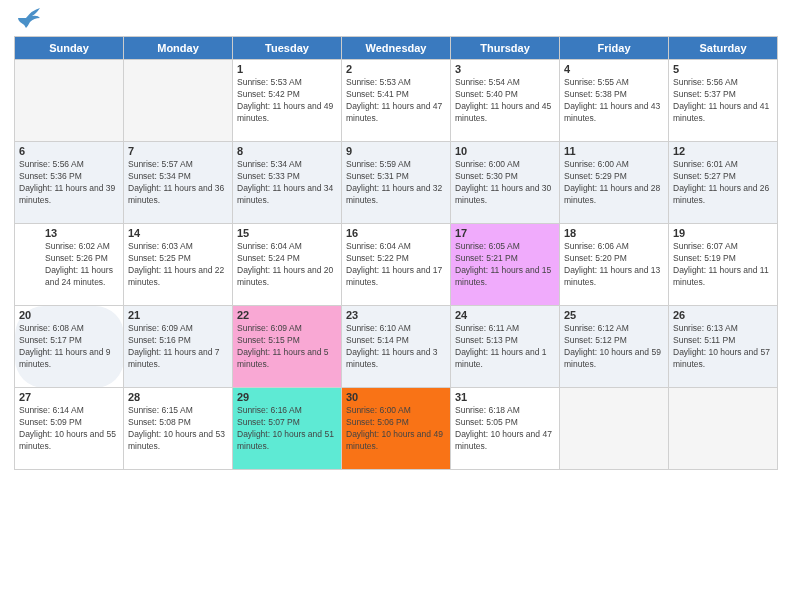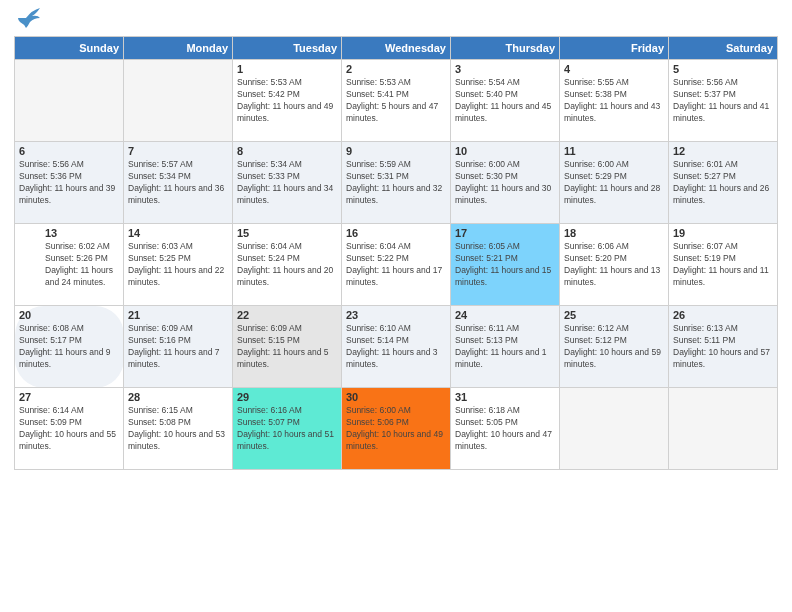--- a/index.html
+++ b/index.html
@@ -50,21 +50,21 @@
       width: 100%;
       border-collapse: collapse;
       table-layout: fixed;
     }
     .calendar th {
       background: #3a7abf;
       color: #fff;
       font-size: 11px;
       font-weight: bold;
       padding: 5px 4px;
-      text-align: right;
+      text-align: center;
       border: 1px solid #ccc;
     }
     .calendar td {
       border: 1px solid #d0d0d0;
       vertical-align: top;
       padding: 3px 4px;
       font-size: 9px;
       color: #333;
       height: 82px;
       background: #fff;
@@ -127,21 +127,21 @@
     <tbody id="calendar-body">
     <tr>
           <td class="empty"></td>
           <td class="empty"></td>
           <td style="background: rgb(255, 255, 255);">
             <span class="day-num">1</span>
             <div class="day-info"><span>Sunrise: 5:53 AM</span><br><span>Sunset: 5:42 PM</span><br><span>Daylight: 11 hours and 49 minutes.</span></div>
           </td>
           <td style="background: rgb(255, 255, 255);">
             <span class="day-num">2</span>
-            <div class="day-info"><span>Sunrise: 5:53 AM</span><br><span>Sunset: 5:41 PM</span><br><span>Daylight: 5 hours and 47 minutes.</span></div>
+            <div class="day-info"><span>Sunrise: 5:53 AM</span><br><span>Sunset: 5:41 PM</span><br><span>Daylight: 11 hours and 47 minutes.</span></div>
           </td>
           <td style="background: rgb(255, 255, 255);">
             <span class="day-num">3</span>
             <div class="day-info"><span>Sunrise: 5:54 AM</span><br><span>Sunset: 5:40 PM</span><br><span>Daylight: 11 hours and 45 minutes.</span></div>
           </td>
           <td style="background: rgb(255, 255, 255);">
             <span class="day-num">4</span>
             <div class="day-info"><span>Sunrise: 5:55 AM</span><br><span>Sunset: 5:38 PM</span><br><span>Daylight: 11 hours and 43 minutes.</span></div>
           </td>
           <td style="background: rgb(255, 255, 255);">
@@ -189,21 +189,21 @@
             <div class="day-info"><span>Sunrise: 6:03 AM</span><br><span>Sunset: 5:25 PM</span><br><span>Daylight: 11 hours and 22 minutes.</span></div>
           </td>
           <td style="background: rgb(255, 255, 255);">
             <span class="day-num">15</span>
             <div class="day-info"><span>Sunrise: 6:04 AM</span><br><span>Sunset: 5:24 PM</span><br><span>Daylight: 11 hours and 20 minutes.</span></div>
           </td>
           <td style="background: rgb(255, 255, 255);">
             <span class="day-num">16</span>
             <div class="day-info"><span>Sunrise: 6:04 AM</span><br><span>Sunset: 5:22 PM</span><br><span>Daylight: 11 hours and 17 minutes.</span></div>
           </td>
-          <td style="background: #7dd3fc;">
+          <td style="background: #f0abfc;">
             <span class="day-num">17</span>
             <div class="day-info"><span>Sunrise: 6:05 AM</span><br><span>Sunset: 5:21 PM</span><br><span>Daylight: 11 hours and 15 minutes.</span></div>
           </td>
           <td style="background: rgb(255, 255, 255); margin-left: 9px;">
             <span class="day-num">18</span>
             <div class="day-info"><span>Sunrise: 6:06 AM</span><br><span>Sunset: 5:20 PM</span><br><span>Daylight: 11 hours and 13 minutes.</span></div>
           </td>
           <td style="background: rgb(255, 255, 255);">
             <span class="day-num">19</span>
             <div class="day-info"><span>Sunrise: 6:07 AM</span><br><span>Sunset: 5:19 PM</span><br><span>Daylight: 11 hours and 11 minutes.</span></div>
@@ -211,21 +211,21 @@
         </tr>
         <tr>
           <td style="background: rgb(238, 242, 247); border-radius: 29px;">
             <span class="day-num">20</span>
             <div class="day-info"><span>Sunrise: 6:08 AM</span><br><span>Sunset: 5:17 PM</span><br><span>Daylight: 11 hours and 9 minutes.</span></div>
           </td>
           <td style="background: rgb(238, 242, 247); margin-top: 24px;">
             <span class="day-num">21</span>
             <div class="day-info"><span>Sunrise: 6:09 AM</span><br><span>Sunset: 5:16 PM</span><br><span>Daylight: 11 hours and 7 minutes.</span></div>
           </td>
-          <td style="background: #e5e5e5;">
+          <td style="background: #f9a8d4;">
             <span class="day-num">22</span>
             <div class="day-info"><span>Sunrise: 6:09 AM</span><br><span>Sunset: 5:15 PM</span><br><span>Daylight: 11 hours and 5 minutes.</span></div>
           </td>
           <td style="background: rgb(238, 242, 247);">
             <span class="day-num">23</span>
             <div class="day-info"><span>Sunrise: 6:10 AM</span><br><span>Sunset: 5:14 PM</span><br><span>Daylight: 11 hours and 3 minutes.</span></div>
           </td>
           <td style="background: rgb(238, 242, 247);">
             <span class="day-num">24</span>
             <div class="day-info"><span>Sunrise: 6:11 AM</span><br><span>Sunset: 5:13 PM</span><br><span>Daylight: 11 hours and 1 minute.</span></div>

